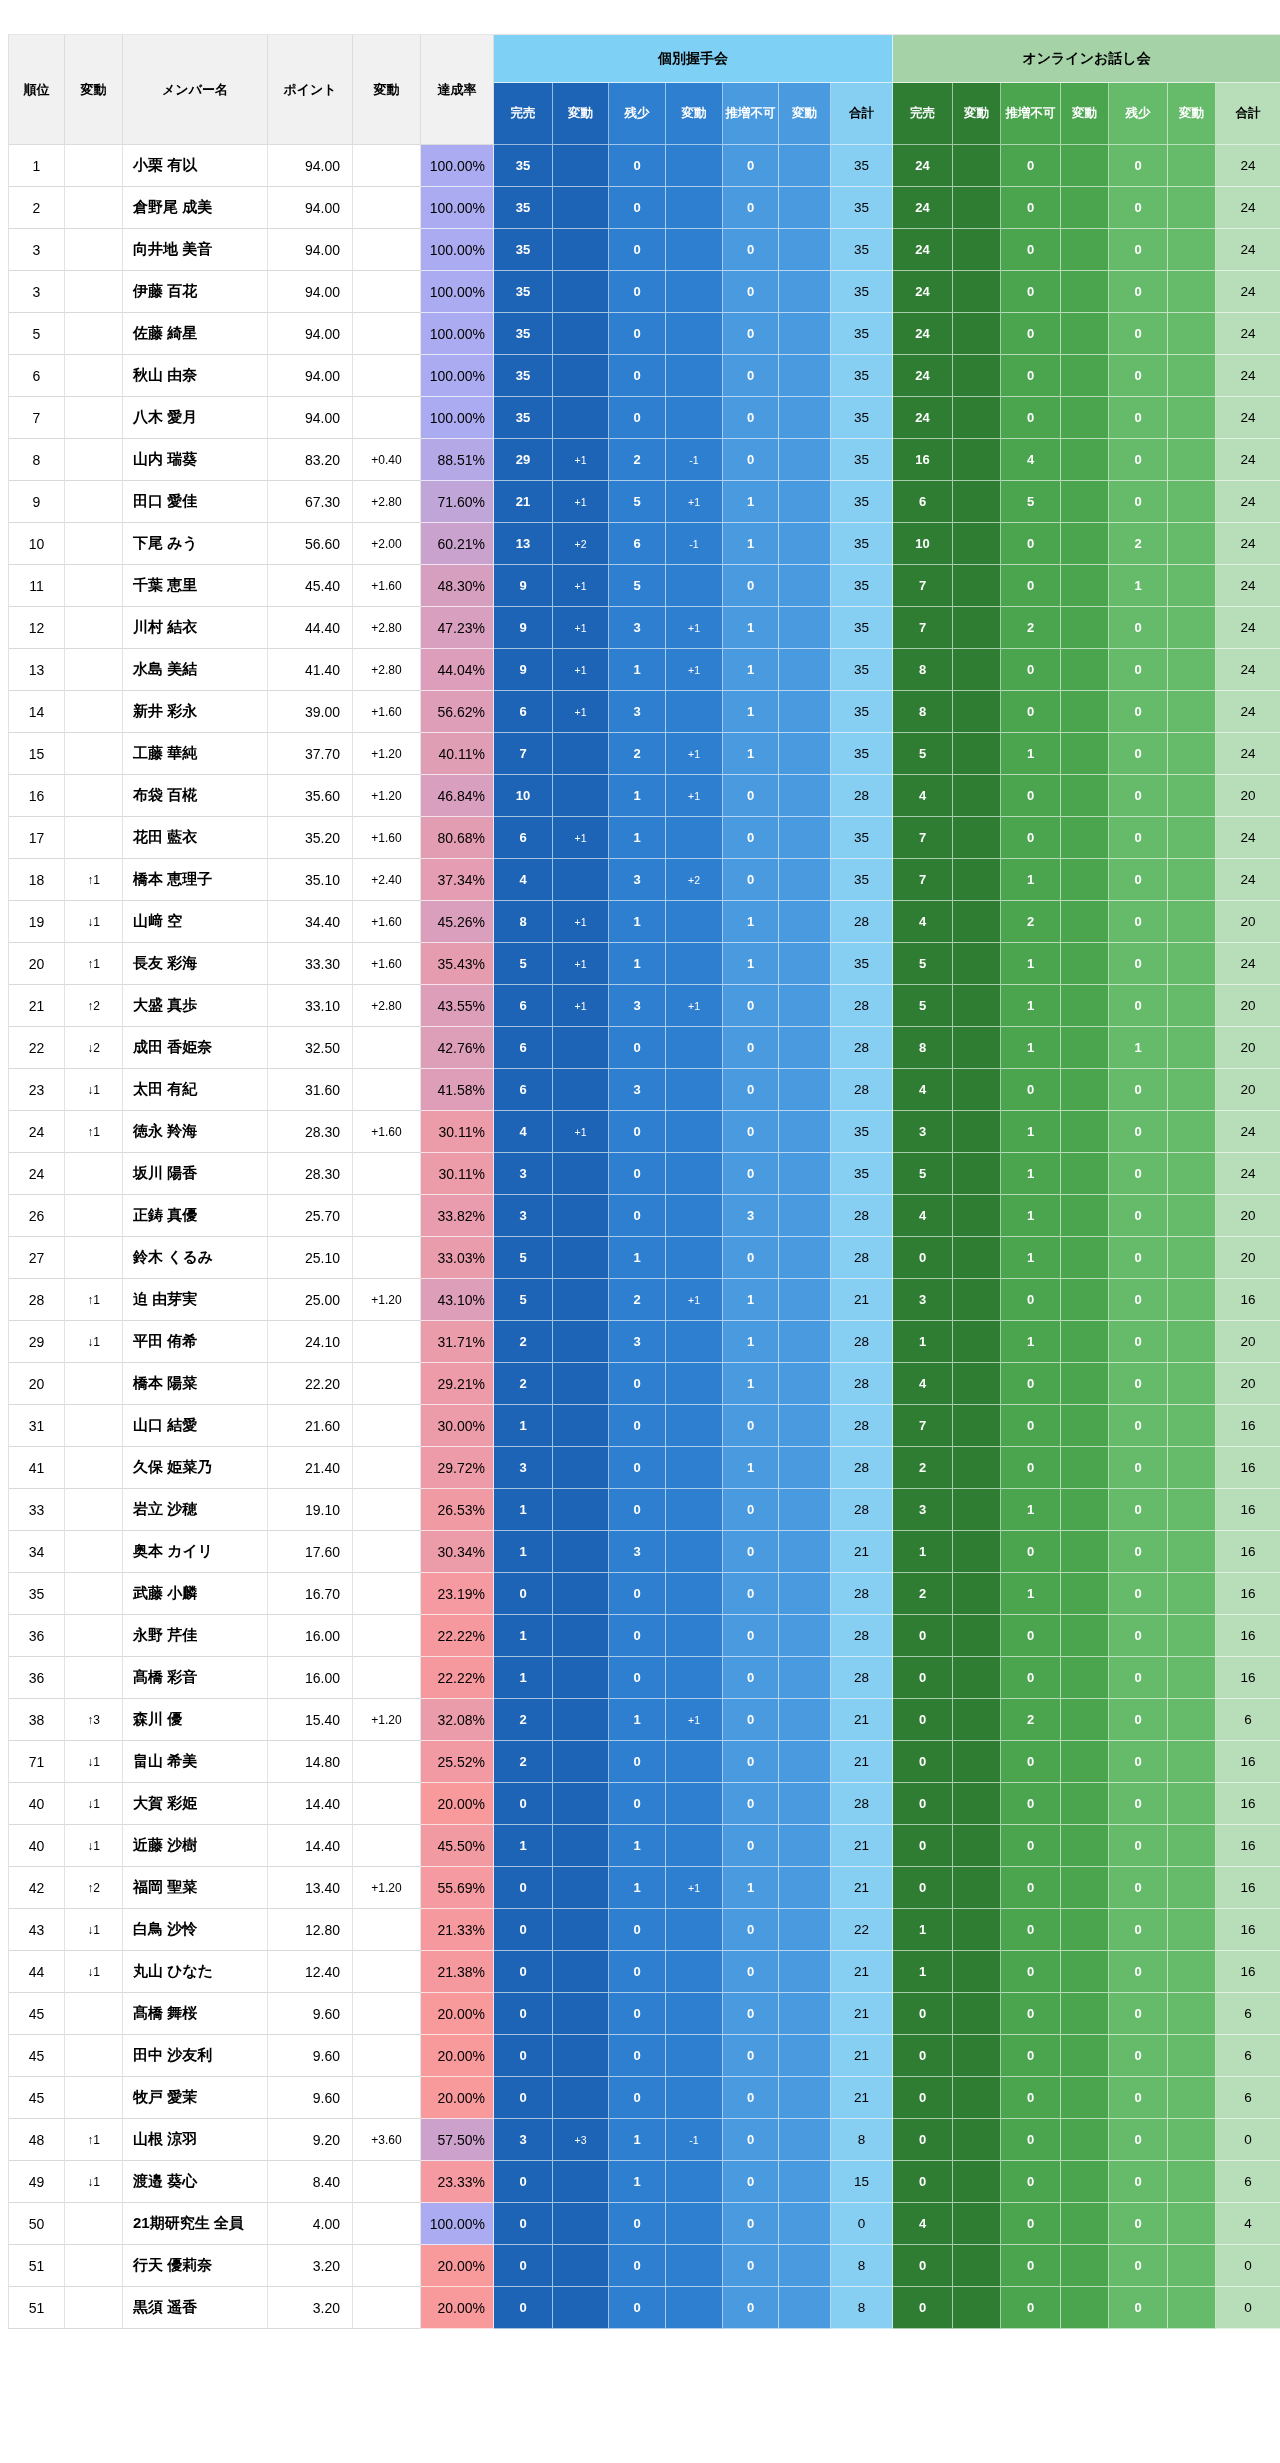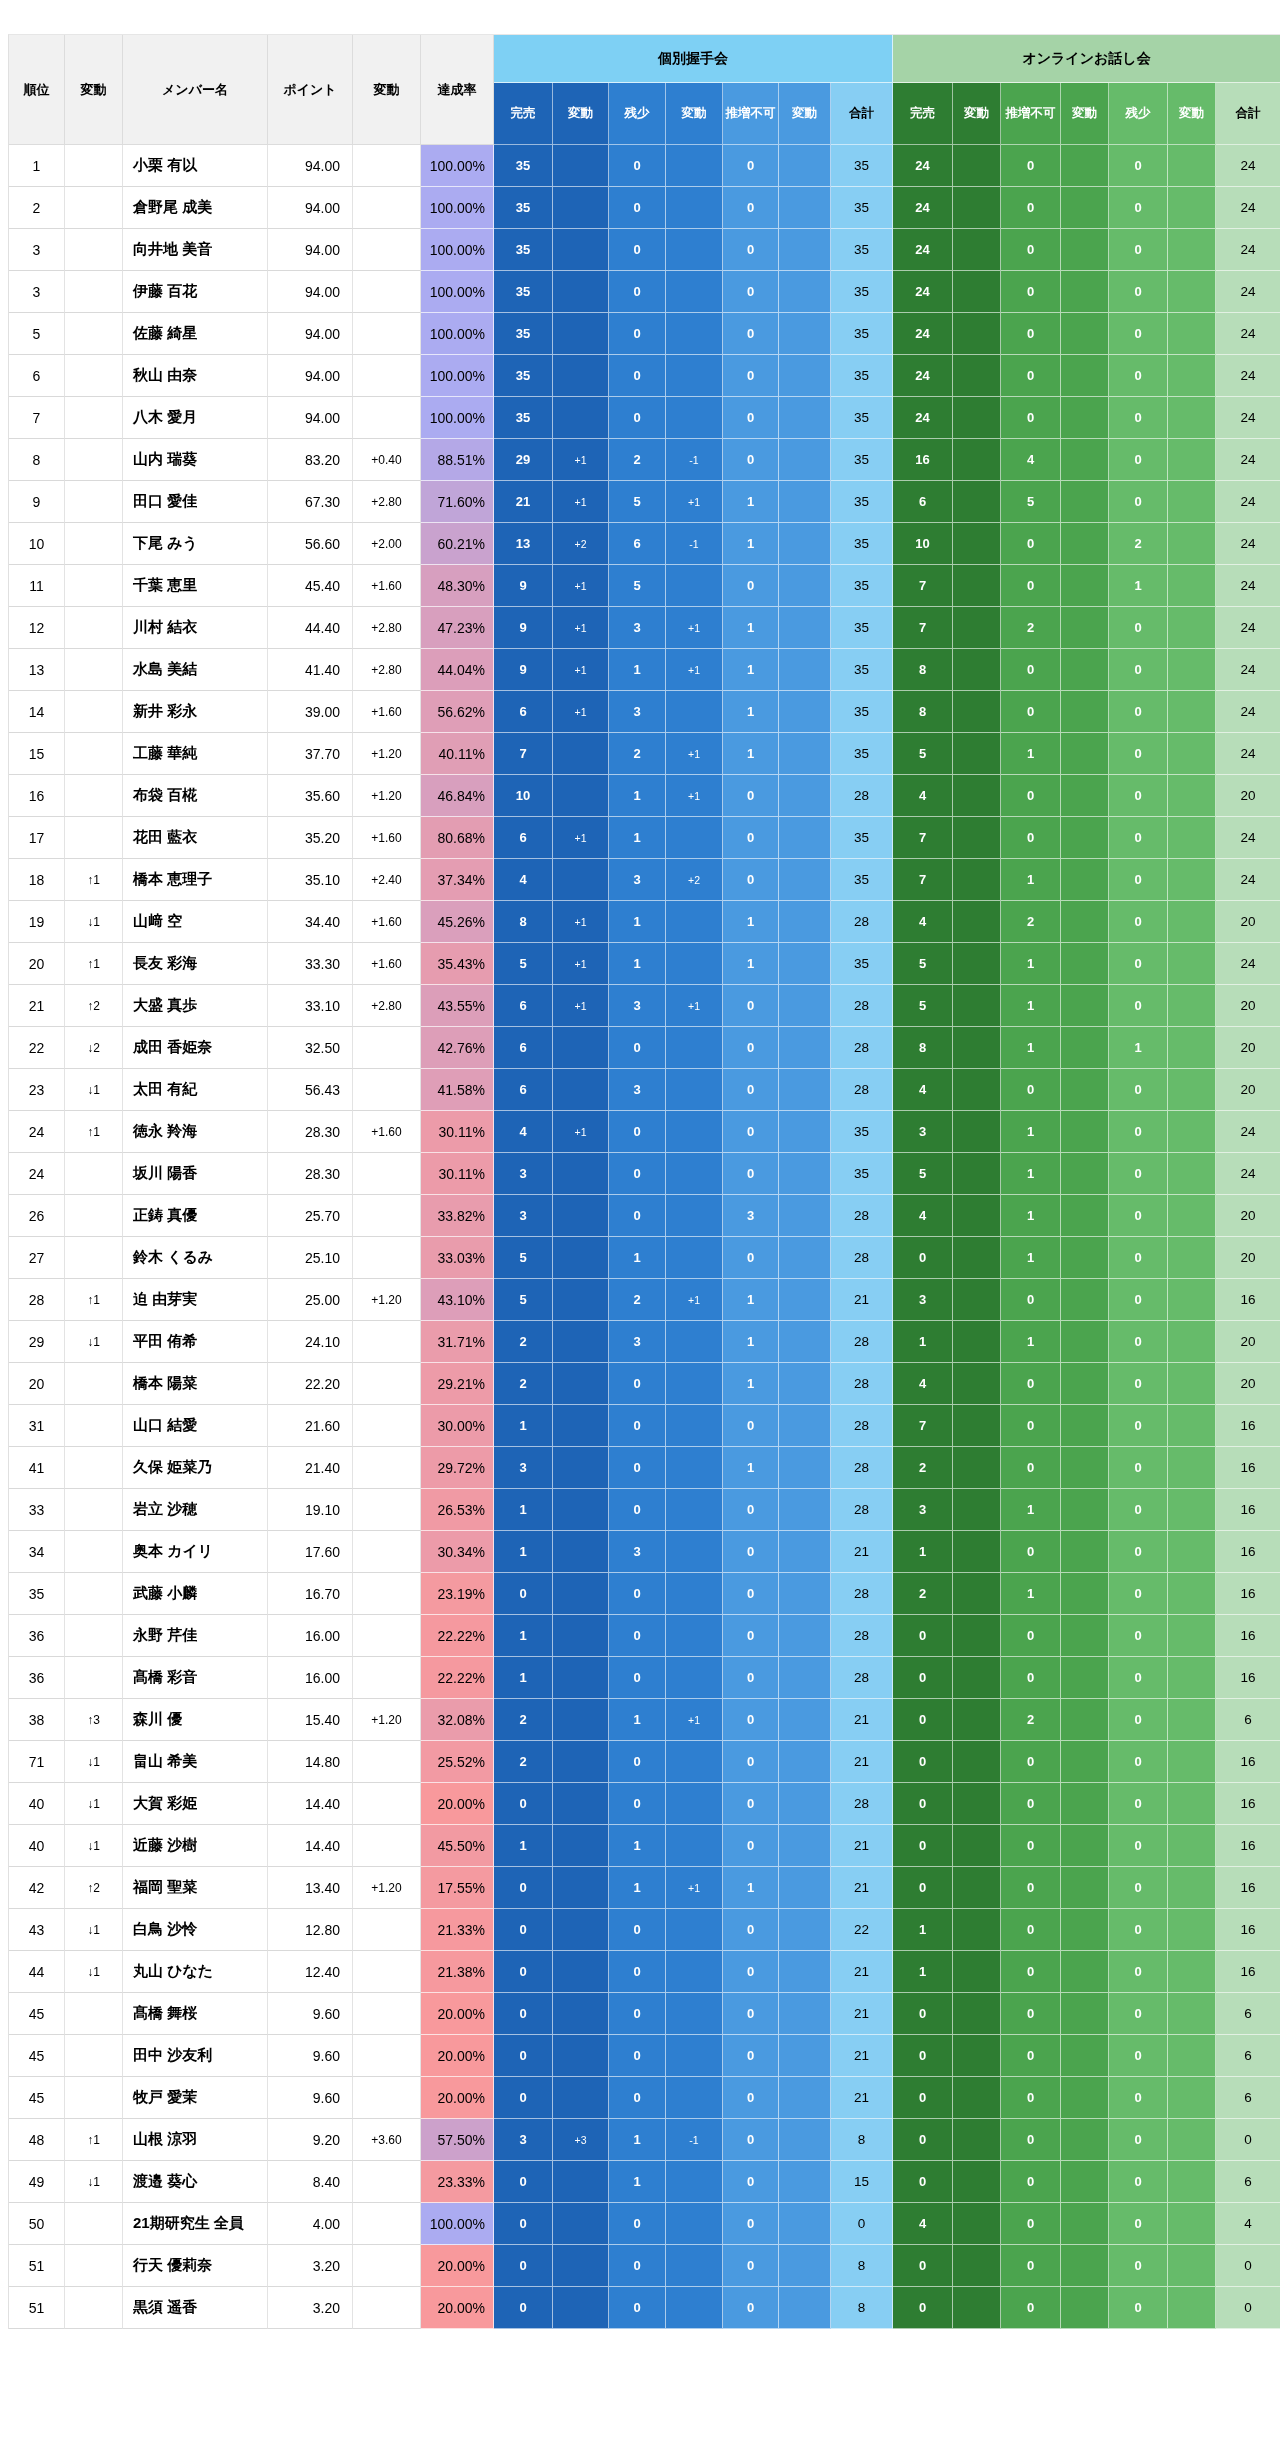--- a/index.html
+++ b/index.html
@@ -577,21 +577,21 @@
           <td class="cval" style="background: rgb(75, 164, 78);">1</td>
           <td class="cval sm" style="background: rgb(75, 164, 78);"></td>
           <td class="cval" style="background: rgb(102, 187, 106);">1</td>
           <td class="cval sm" style="background: rgb(102, 187, 106);"></td>
           <td class="cval tot" style="background: rgb(183, 221, 185);">20</td>
         </tr>
         <tr>
           <td class="c-white rank">23</td>
           <td class="c-white rc">↓1</td>
           <td class="c-white name">太田 有紀</td>
-          <td class="c-white pts">56.43</td>
+          <td class="c-white pts">31.60</td>
           <td class="c-white pc"></td>
           <td class="ach" style="background: rgb(223, 158, 183);">41.58%</td>
           <td class="cval" style="background: rgb(30, 100, 182);">6</td>
           <td class="cval sm" style="background: rgb(30, 100, 182);"></td>
           <td class="cval" style="background: rgb(46, 127, 208);">3</td>
           <td class="cval sm" style="background: rgb(46, 127, 208);"></td>
           <td class="cval" style="background: rgb(74, 154, 224);">0</td>
           <td class="cval sm" style="background: rgb(74, 154, 224);"></td>
           <td class="cval tot" style="background: rgb(135, 206, 243);">28</td>
           <td class="cval" style="background: rgb(46, 125, 50);">4</td>
@@ -997,21 +997,21 @@
           <td class="cval" style="background: rgb(102, 187, 106);">0</td>
           <td class="cval sm" style="background: rgb(102, 187, 106);"></td>
           <td class="cval tot" style="background: rgb(183, 221, 185);">16</td>
         </tr>
         <tr>
           <td class="c-white rank">42</td>
           <td class="c-white rc">↑2</td>
           <td class="c-white name">福岡 聖菜</td>
           <td class="c-white pts">13.40</td>
           <td class="c-white pc">+1.20</td>
-          <td class="ach" style="background: rgb(244, 154, 160);">17.55%</td>
+          <td class="ach" style="background: rgb(244, 154, 160);">55.69%</td>
           <td class="cval" style="background: rgb(30, 100, 182);">0</td>
           <td class="cval sm" style="background: rgb(30, 100, 182);"></td>
           <td class="cval" style="background: rgb(46, 127, 208);">1</td>
           <td class="cval sm" style="background: rgb(46, 127, 208);">+1</td>
           <td class="cval" style="background: rgb(74, 154, 224);">1</td>
           <td class="cval sm" style="background: rgb(74, 154, 224);"></td>
           <td class="cval tot" style="background: rgb(135, 206, 243);">21</td>
           <td class="cval" style="background: rgb(46, 125, 50);">0</td>
           <td class="cval sm" style="background: rgb(46, 125, 50);"></td>
           <td class="cval" style="background: rgb(75, 164, 78);">0</td>

